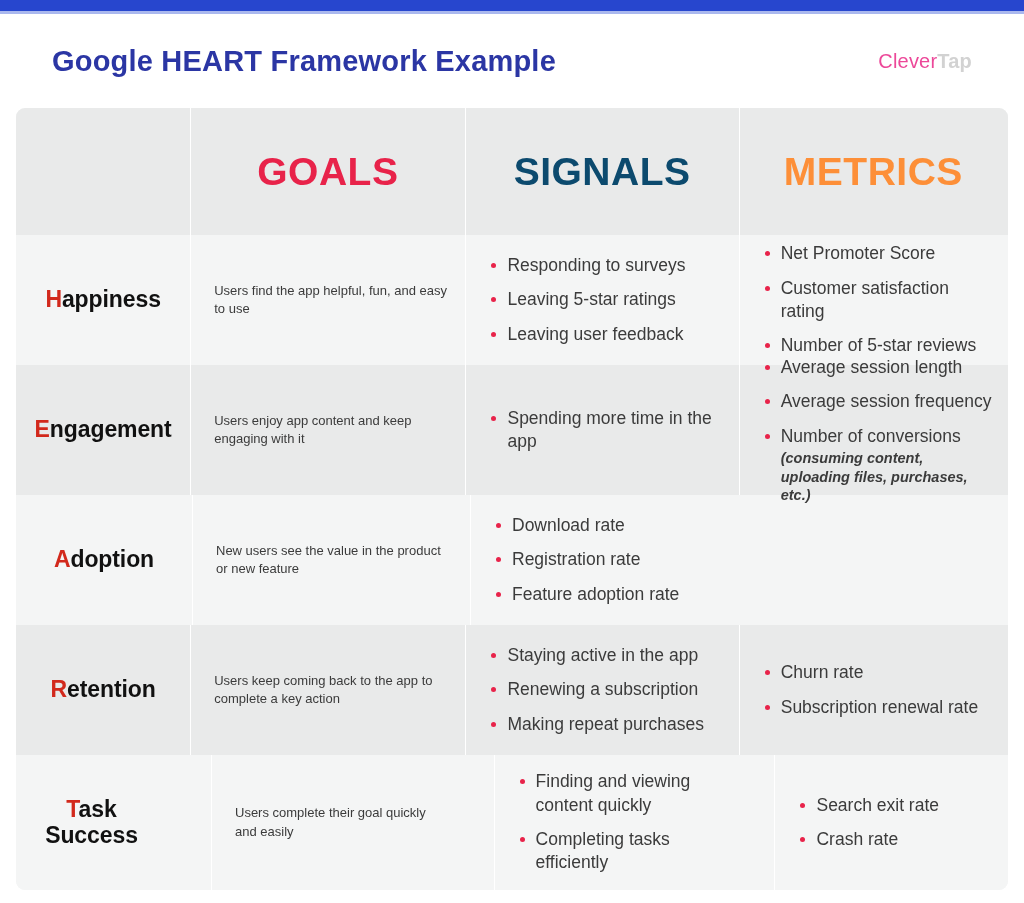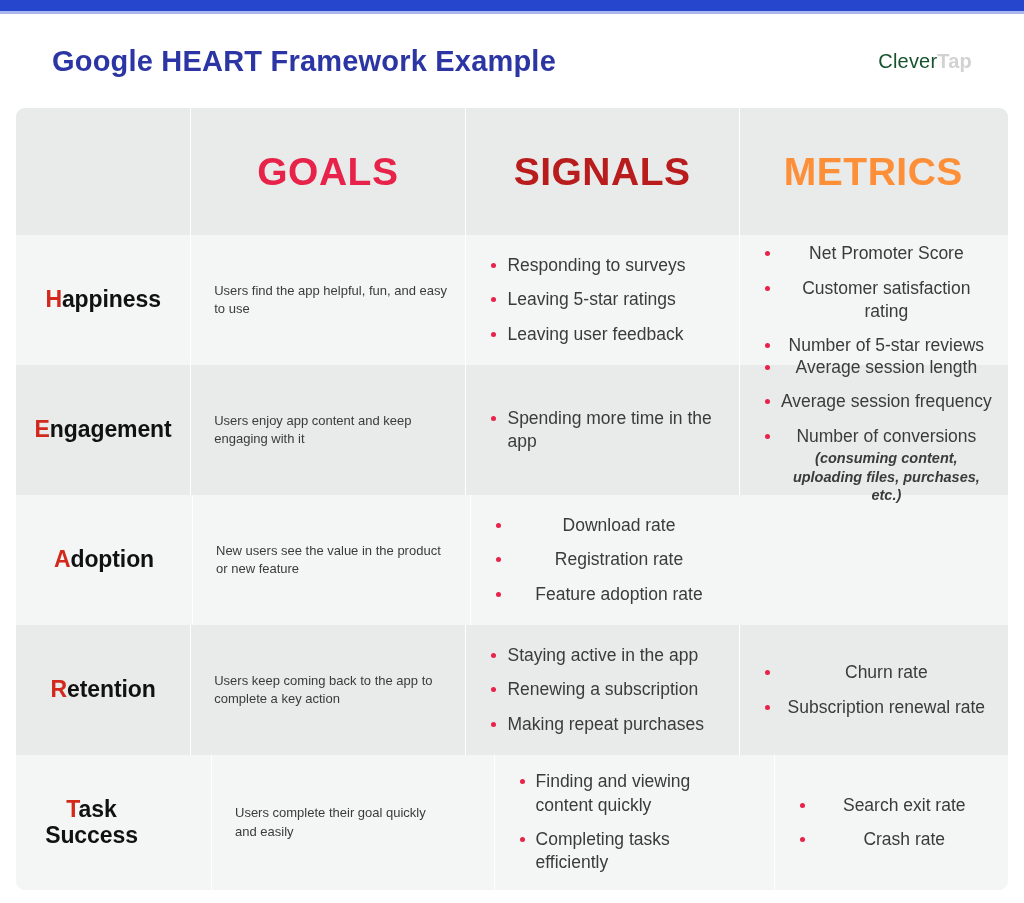--- a/index.html
+++ b/index.html
@@ -51,21 +51,21 @@
     color: #2b36a4;
     letter-spacing: .2px;
     white-space: nowrap;
   }
   .logo {
     font-size: 20px;
     letter-spacing: .2px;
     color: #dcdcdc;
     white-space: nowrap;
   }
-  .logo .logo-light { color: #14532d; font-weight: normal; }
+  .logo .logo-light { color: #ec4899; font-weight: normal; }
   .logo .logo-bold  { color: #d2d2d2; font-weight: bold; }
 
   .table {
     position: absolute;
     left: 16px;
     top: 108px;
     width: 992px;
     border-radius: 9px;
     overflow: hidden;
     background: #f4f4f4;
@@ -85,37 +85,37 @@
   .cell + .cell::before {
     content: "";
     position: absolute;
     left: 0; top: 0;
     width: 1px; height: 100%;
     background: #ffffff;
   }
   .c-dim    { width: 176px; }
   .c-goals  { width: 278px; }
   .c-signal { width: 276px; }
-  .c-metric { width: 272px; text-align: center; }
+  .c-metric { width: 272px; }
 
   
   .header-row { height: 127px; }
   .header-row .cell {
     display: flex;
     align-items: center;
     justify-content: center;
   }
   .col-head {
     font-size: 39px;
     font-weight: bold;
     letter-spacing: .5px;
     line-height: 1;
   }
   .head-goals  { color: #e8234a; }
-  .head-signals{ color: #b91c1c; }
+  .head-signals{ color: #0c4a6e; }
   .head-metrics{ color: #fd8f38; }
 
   
   .body-row .cell {
     display: flex;
     align-items: center;
     padding: 14px 16px;
   }
   .body-row .c-dim {
     justify-content: center;

